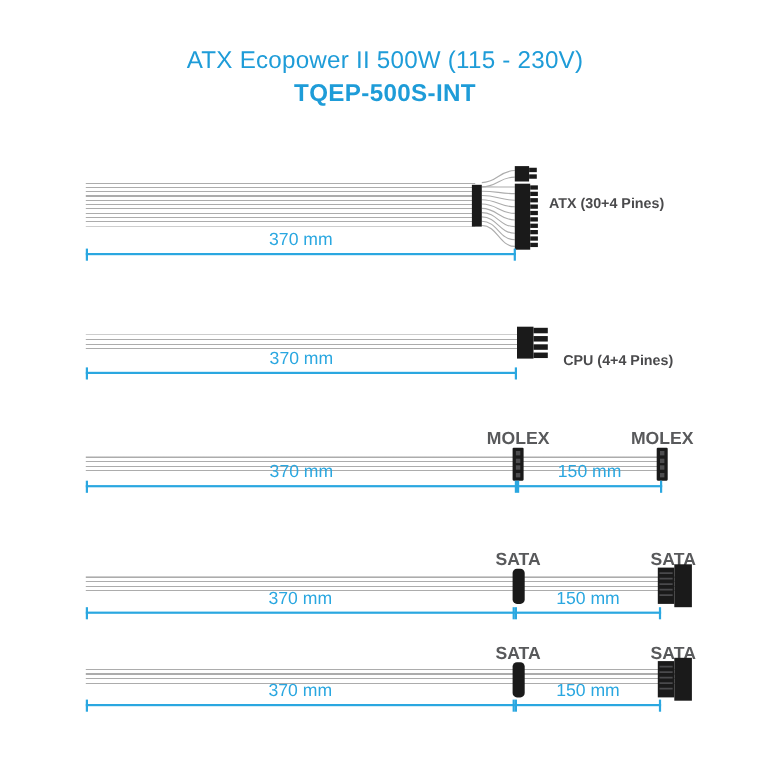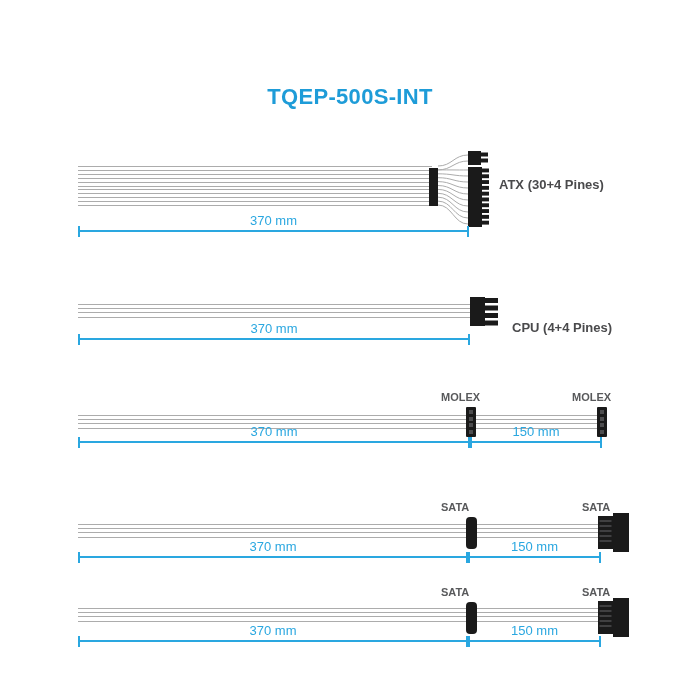--- a/index.html
+++ b/index.html
@@ -4,57 +4,58 @@
 <style>
   html,body{margin:0;padding:0;background:#fff;}
   .stage{
     position:relative;width:700px;height:700px;background:#fff;overflow:hidden;
     font-family:"Liberation Sans", sans-serif;
     --blue:#2AA7E0; --title:#1E9CD8; --dark:#4A4A4C; --gray:#58595B;
     --black:#1A1A1A; --wire:#ACACAC;
   }
   .title{position:absolute;left:0;top:42px;width:700px;text-align:center;
     font-size:22px;font-weight:400;color:var(--title);letter-spacing:.2px;}
-  .model{position:absolute;left:0;top:84px;width:700px;text-align:center;
+  .model{position:absolute;left:0;top:72px;width:700px;text-align:center;
     font-size:22px;font-weight:700;color:var(--title);letter-spacing:.3px;}
 
   .abs{position:absolute;}
 
   
   .bundle-atx{height:40px;background:repeating-linear-gradient(to bottom,var(--wire) 0 1px,transparent 1px 3.9px);}
   .wires4{height:14px;background:repeating-linear-gradient(to bottom,var(--wire) 0 1px,transparent 1px 4.2px);}
 
   
   .endlab{font-size:13px;font-weight:700;color:var(--dark);white-space:nowrap;}
   
-  .plug-lab{width:60px;text-align:left;font-size:11px;font-weight:700;color:var(--gray);}
+  .plug-lab{width:60px;text-align:center;font-size:16px;font-weight:700;color:var(--gray);}
 
   
   .seg{position:absolute;height:11px;}
   .seg .ln{position:absolute;left:0;right:0;top:4px;height:2px;background:var(--blue);}
   .seg .tk{position:absolute;top:0;width:2px;height:11px;background:var(--blue);}
   .seg .tk.l{left:0}.seg .tk.r{right:0}
   .seg .lab{position:absolute;left:0;right:0;bottom:9px;text-align:center;
-    font-size:13px;color:var(--blue);white-space:nowrap;}
+    font-size:16px;color:var(--blue);white-space:nowrap;}
 
   
   .molex-plug{width:10px;height:30px;background:var(--black);border-radius:1px;
     display:flex;flex-direction:column;justify-content:space-evenly;align-items:center;}
   .molex-plug i{display:block;width:4px;height:4px;background:#4D4D4F;}
 
   
   .sata-mid{width:11px;height:32px;background:var(--black);border-radius:4px;}
 
   svg{display:block;}
 </style>
 </head>
 <body>
 
 <div class="stage">
 
+  <div class="title">ATX Ecopower II 500W (115 - 230V)</div>
   <div class="model">TQEP-500S-INT</div>
 
   <div>
     <div class="abs bundle-atx" style="left:78px;top:166px;width:354px;"></div>
     <svg class="abs" style="left:420px;top:148px;" width="78" height="84" viewBox="0 0 78 84">
 
       <g stroke="#ACACAC" stroke-width="1" fill="none">
         <path d="M18 18 C32 18 34 7 48 7"></path>
         <path d="M18 21.9 C32 21.9 34 13 48 13"></path>
         <path d="M18 21.9 C32 21.9 34 22 48 22"></path>

